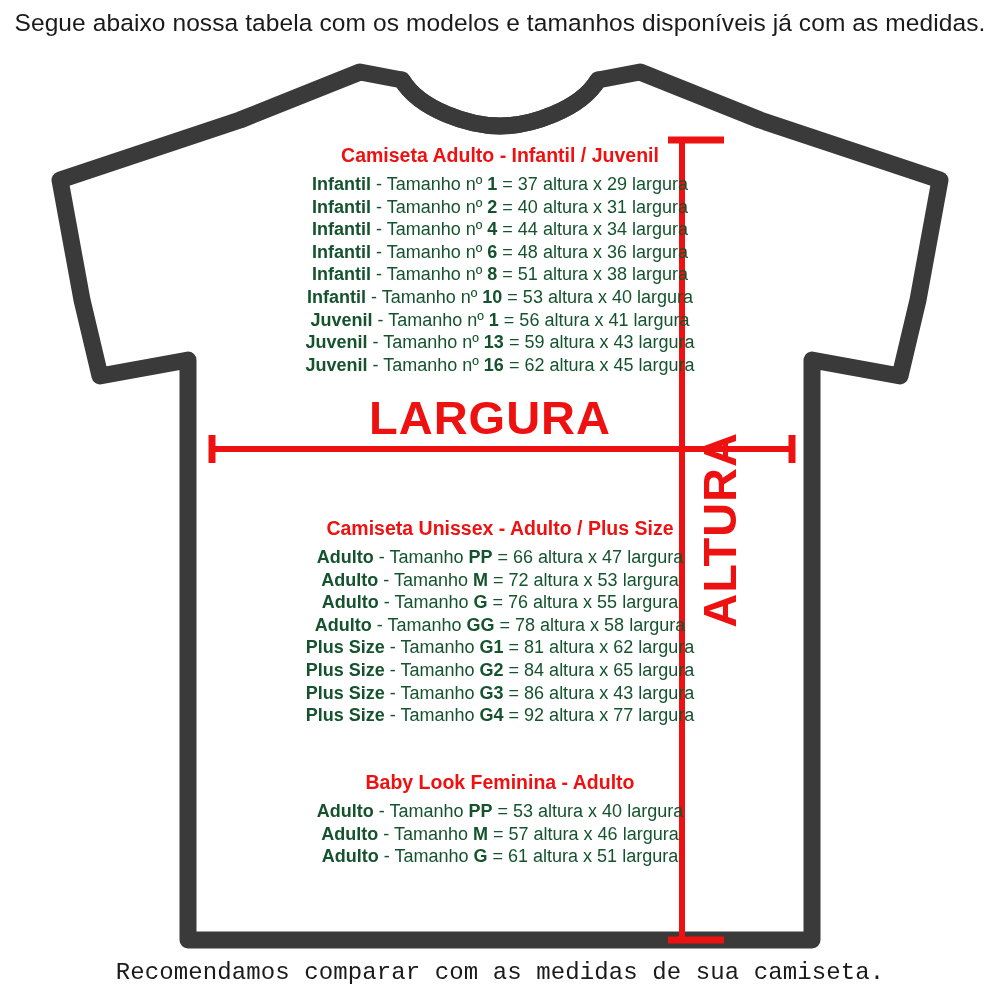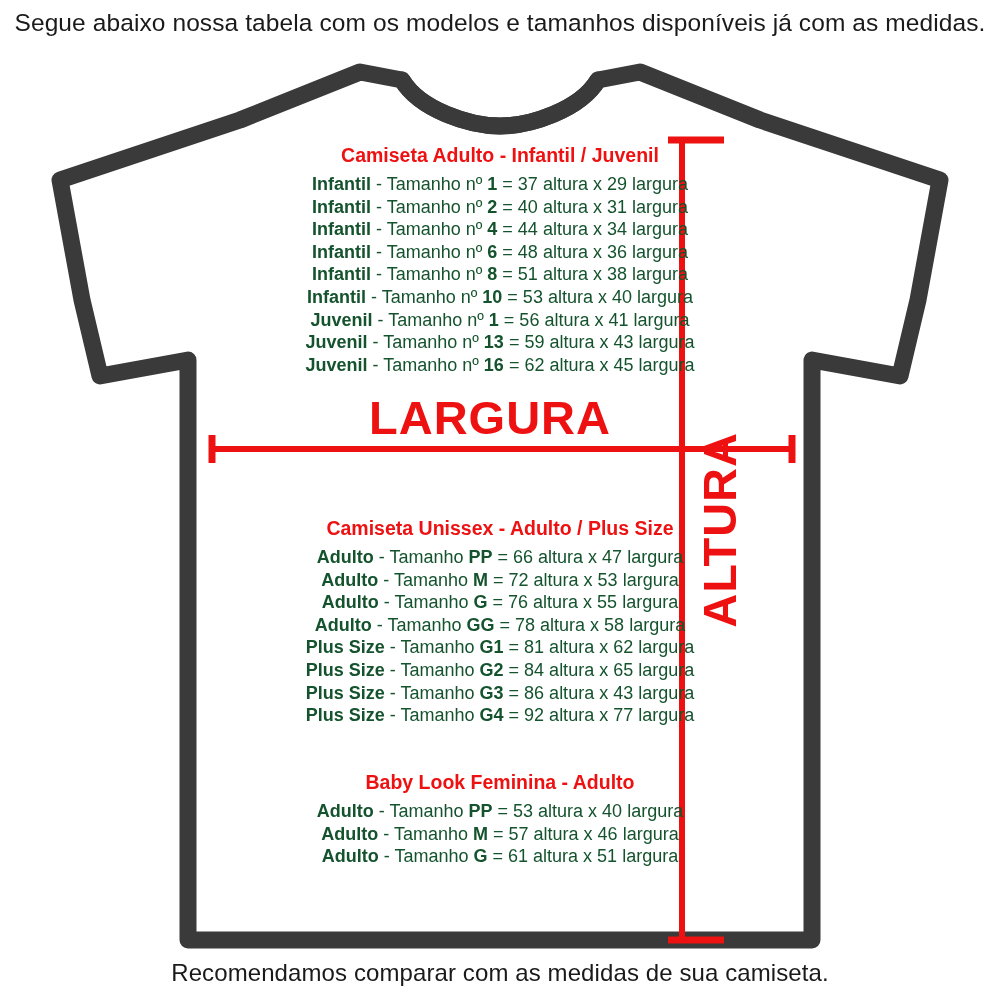--- a/index.html
+++ b/index.html
@@ -27,21 +27,21 @@
     position: absolute;
     left: 0;
     width: 1000px;
     text-align: center;
     color: #1a1a1a;
     font-size: 24.5px;
     line-height: 30px;
     letter-spacing: 0.1px;
   }
   #caption-top { top: 8px; }
-  #caption-bottom { top: 958px; font-size: 24px; }
+  #caption-bottom { top: 958px; font-size: 24px; font-family: Liberation Mono, monospace; }
 
   
   #shirt-svg {
     position: absolute;
     left: 0;
     top: 0;
   }
 
   
   #arrows-svg {

